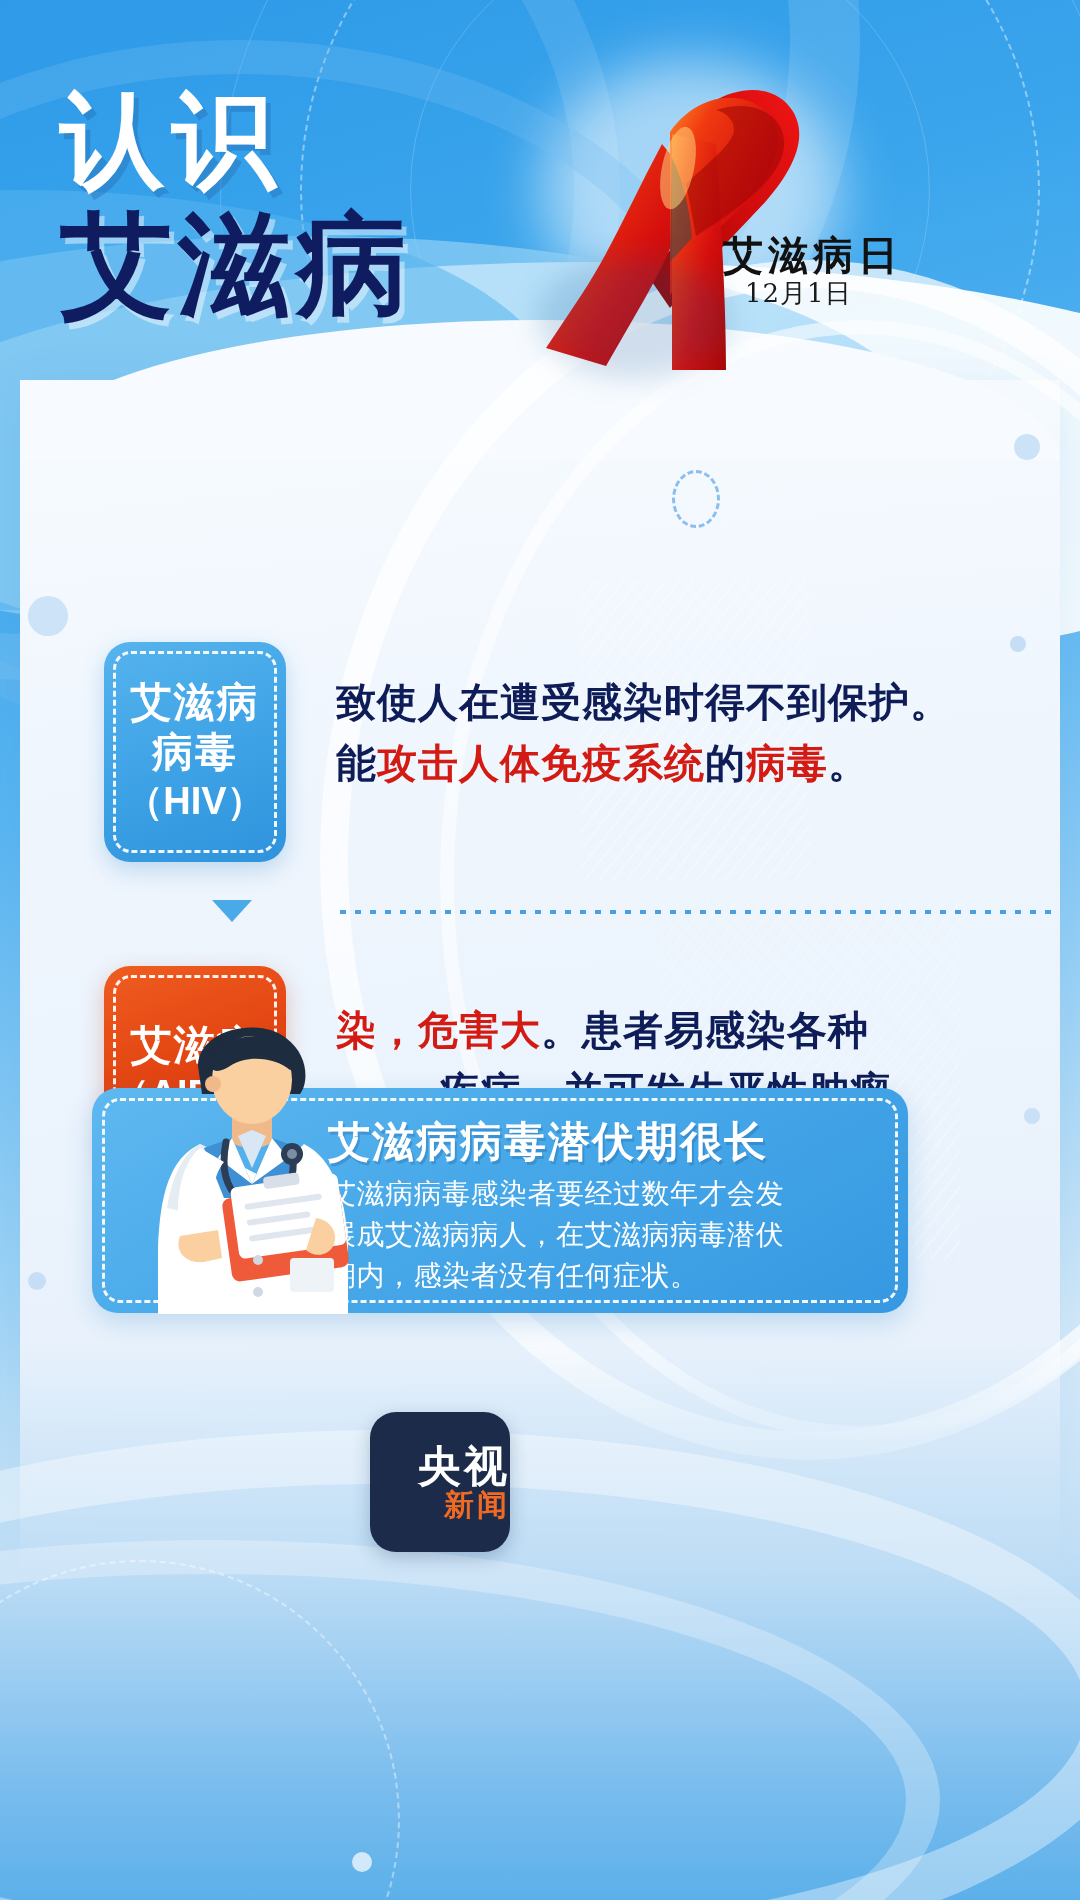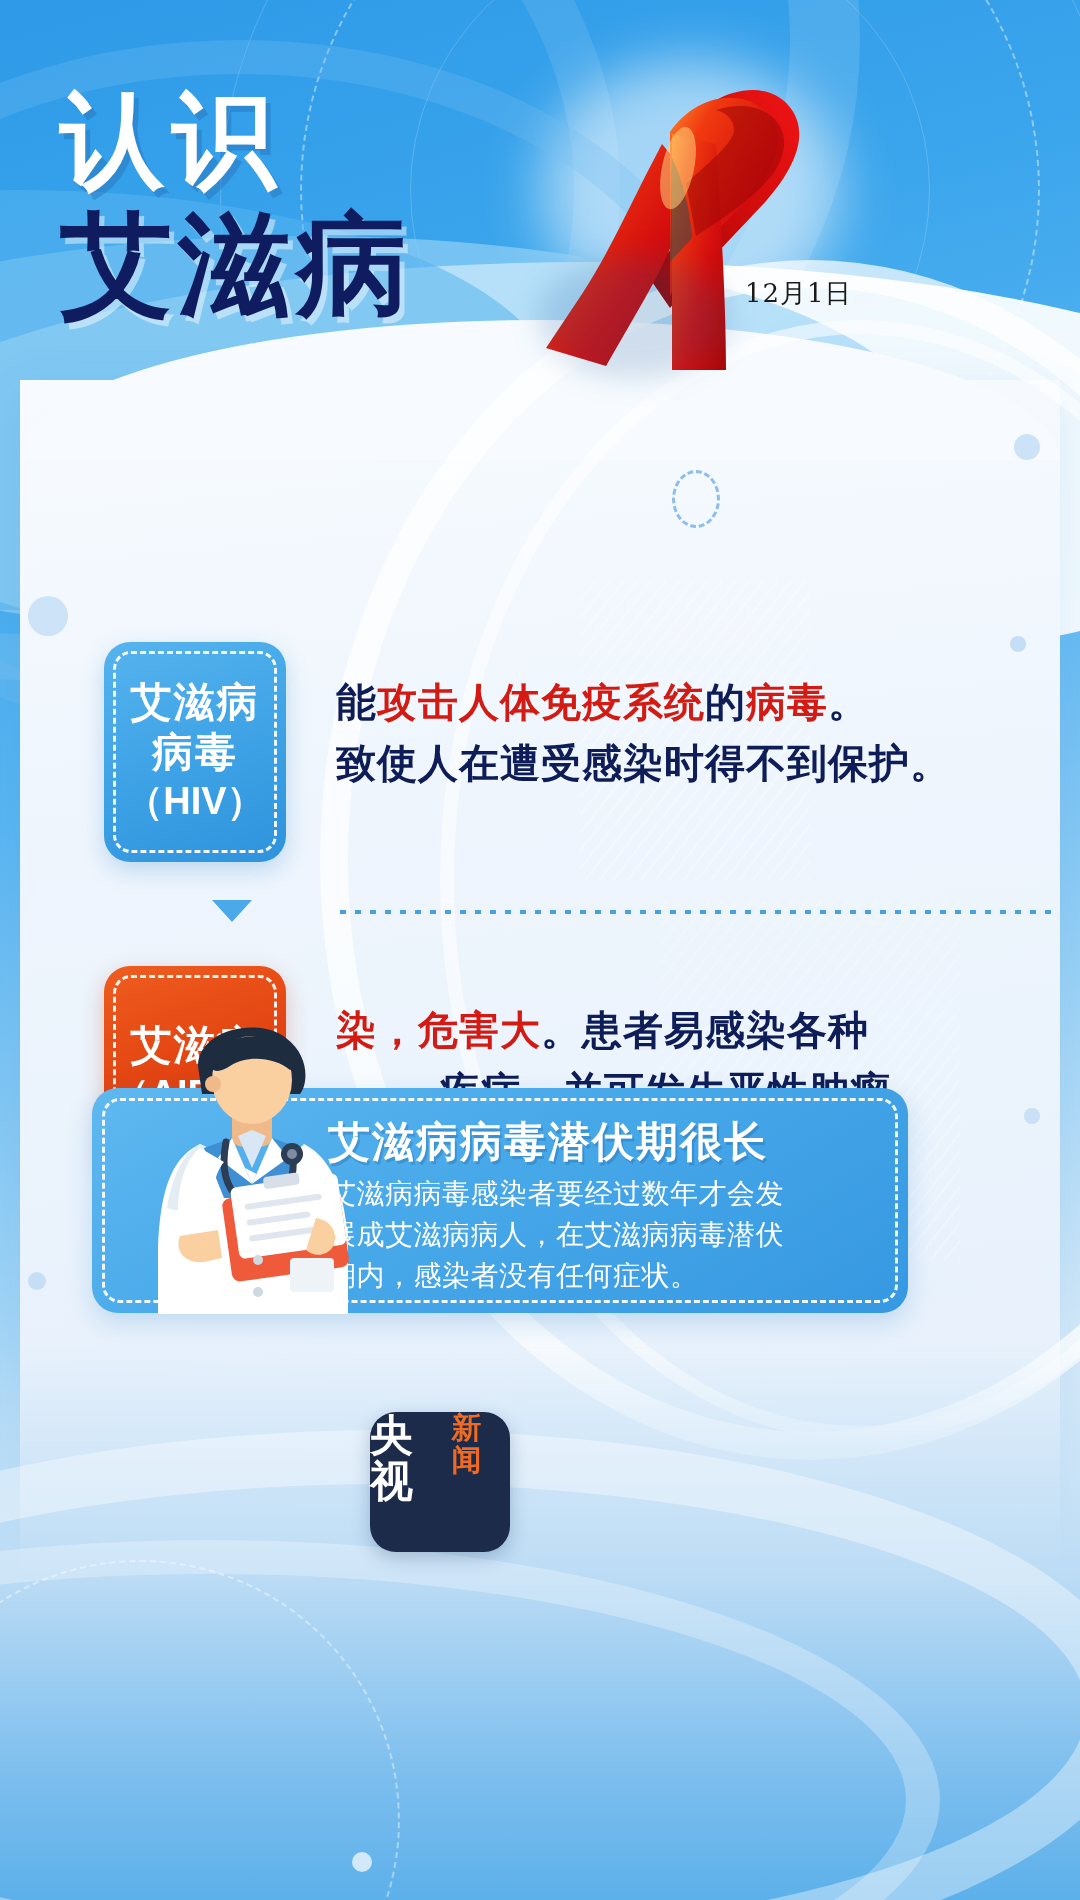--- a/index.html
+++ b/index.html
@@ -95,21 +95,21 @@
   .doc-head{position:absolute;left:236px;top:26px;font-size:42px;font-weight:900;color:#fff;
     letter-spacing:2px;font-family:"DejaVu Sans","Liberation Sans",sans-serif;
     text-shadow:2px 3px 0 rgba(20,80,140,.25);}
   .doc-body{position:absolute;left:236px;top:86px;width:478px;color:#ffffff;
     font-size:28px;line-height:1.46;font-weight:500;letter-spacing:.5px;
     font-family:"DejaVu Sans","Liberation Sans",sans-serif;}
   .doctor{position:absolute;left:140px;top:1008px;width:250px;height:310px;}
 
   
   .logo{position:absolute;left:370px;top:1412px;width:140px;height:140px;border-radius:26px;
-    background:#1c2b4a;display:flex;flex-direction:row;align-items:flex-start;justify-content:center;
+    background:#1c2b4a;display:flex;flex-direction:column;align-items:flex-end;justify-content:center;
     box-shadow:0 6px 18px rgba(20,50,90,.25);}
   .logo .l1{color:#fff;font-size:43px;font-weight:900;letter-spacing:3px;line-height:1.08;
     font-family:"DejaVu Sans","Liberation Sans",sans-serif;}
   .logo .l2{color:#f06a22;font-size:30px;font-weight:900;letter-spacing:3px;line-height:1.08;
     font-family:"DejaVu Sans","Liberation Sans",sans-serif;}
 </style>
 </head>
 <body>
 
 <div id="poster">
@@ -183,36 +183,37 @@
         <path d="M150 92 C120 40 74 34 52 64 C30 96 60 136 96 172 L150 232 L176 196 L112 132 C88 106 74 84 86 72 C100 58 124 70 142 102 Z" fill="url(#rg3)" opacity="0"></path>
         <path d="M142 96 C110 156 92 200 62 246 L26 300 L86 318 L124 252 C150 206 166 168 170 130 Z" fill="url(#rg1)"></path>
         <path d="M150 84 C176 46 222 40 246 64 C272 90 252 130 214 166 L168 210 L150 248 L150 84 Z" fill="url(#rg1)"></path>
         <path d="M152 86 C152 160 152 250 152 322 L206 322 C206 248 200 160 196 96 Z" fill="url(#rg1)"></path>
         <path d="M196 62 C232 50 262 66 264 92 C266 122 236 146 206 168 L176 188 L166 136 C184 118 214 96 214 82 C214 70 204 64 196 62 Z" fill="#9c0505" opacity=".55"></path>
         <path d="M152 110 C162 130 170 160 172 190 L150 214 Z" fill="#2d4b4b" opacity=".55"></path>
         <ellipse cx="158" cy="120" rx="16" ry="42" fill="#ffd27a" opacity=".55" transform="rotate(12 158 120)"></ellipse>
       </svg>
     </div>
 
+    <div class="day-cn">艾滋病日</div>
     <div class="day-date">12月1日</div>
   </div>
 
   <div class="row" style="left:0;top:0;">
     <div class="badge badge-blue" style="position:absolute;left:104px;top:642px;width:182px;height:220px;">
       <div class="bline">艾滋病</div>
       <div class="bline">病毒</div>
       <div class="bcode">（HIV）</div>
     </div>
 
     <div class="para" style="left:336px;top:672px;width:700px;">
       <span class="ln">
+        <span>致使人在遭受感染时得不到保护。</span>
+      </span>
+      <span class="ln">
         <span>能</span><span class="hl">攻击人体免疫系统</span><span>的</span><span class="hl">病毒</span><span>。</span>
-      </span>
-      <span class="ln">
-        <span>致使人在遭受感染时得不到保护。</span>
       </span>
     </div>
   </div>
 
   <div class="tri" style="left:212px;top:900px;"></div>
   <div class="dotline" style="left:340px;top:910px;width:718px;"></div>
 
   <div class="row" style="left:0;top:0;">
     <div class="badge badge-red" style="position:absolute;left:104px;top:966px;width:182px;height:208px;">
       <div class="bline">艾滋病</div>

